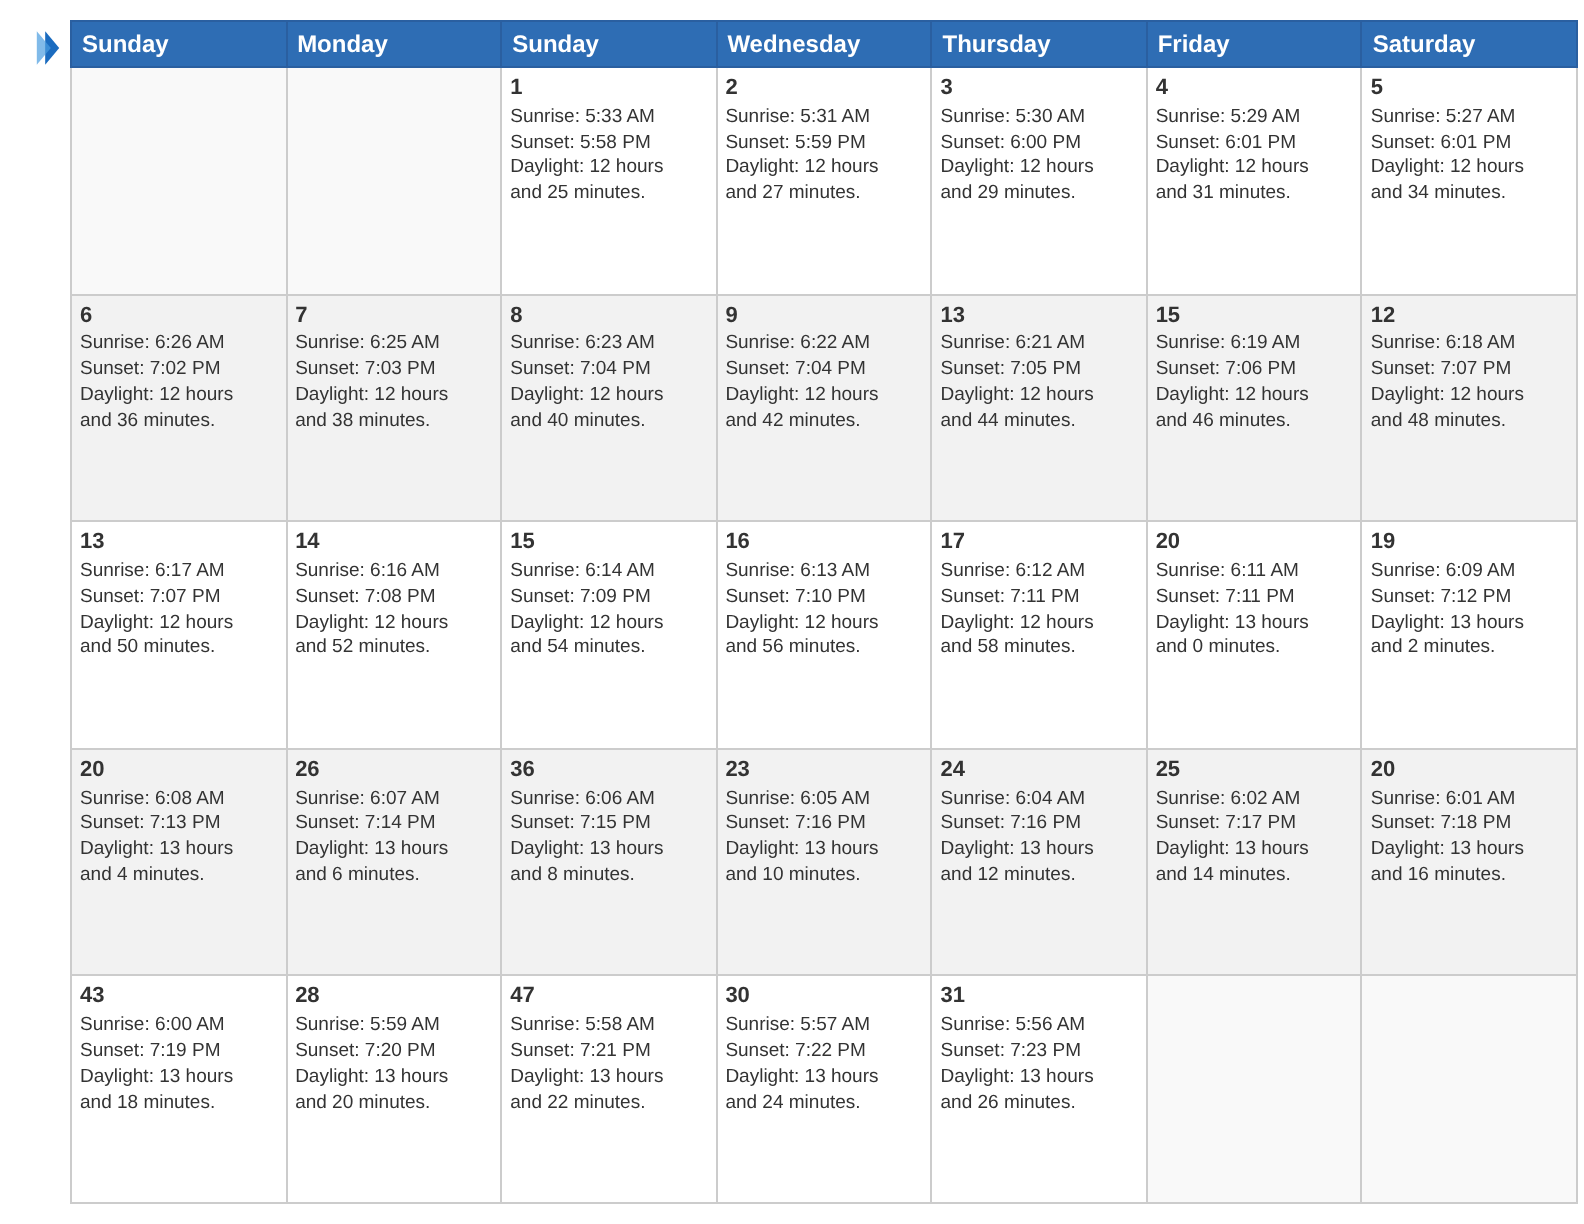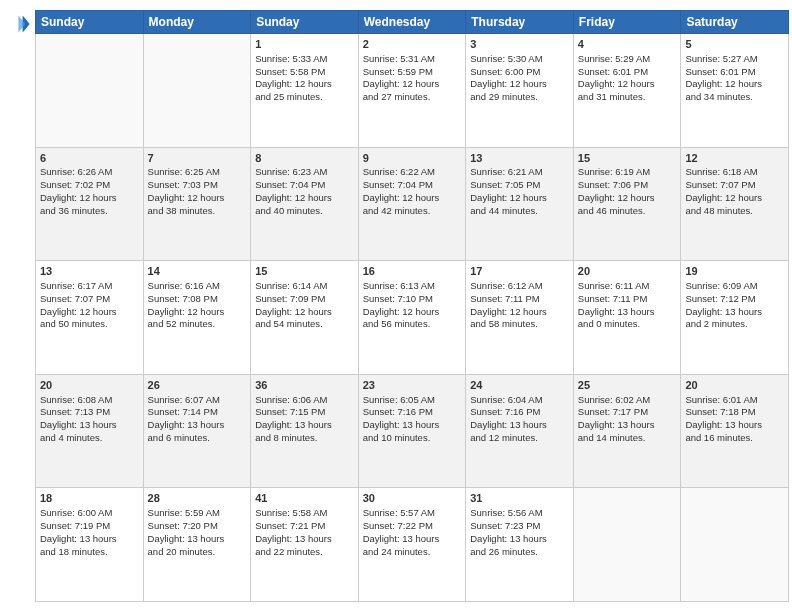--- a/index.html
+++ b/index.html
@@ -166,23 +166,23 @@
         <tr class="row-shaded">
           <td><span class="day-number">20</span>Sunrise: 6:08 AM<br>Sunset: 7:13 PM<br>Daylight: 13 hours<br>and 4 minutes.</td>
           <td><span class="day-number">26</span>Sunrise: 6:07 AM<br>Sunset: 7:14 PM<br>Daylight: 13 hours<br>and 6 minutes.</td>
           <td><span class="day-number">36</span>Sunrise: 6:06 AM<br>Sunset: 7:15 PM<br>Daylight: 13 hours<br>and 8 minutes.</td>
           <td><span class="day-number">23</span>Sunrise: 6:05 AM<br>Sunset: 7:16 PM<br>Daylight: 13 hours<br>and 10 minutes.</td>
           <td><span class="day-number">24</span>Sunrise: 6:04 AM<br>Sunset: 7:16 PM<br>Daylight: 13 hours<br>and 12 minutes.</td>
           <td><span class="day-number">25</span>Sunrise: 6:02 AM<br>Sunset: 7:17 PM<br>Daylight: 13 hours<br>and 14 minutes.</td>
           <td><span class="day-number">20</span>Sunrise: 6:01 AM<br>Sunset: 7:18 PM<br>Daylight: 13 hours<br>and 16 minutes.</td>
         </tr>
         <tr class="row-white">
-          <td><span class="day-number">18</span>Sunrise: 6:00 AM<br>Sunset: 7:19 PM<br>Daylight: 13 hours<br>and 18 minutes.</td>
+          <td><span class="day-number">43</span>Sunrise: 6:00 AM<br>Sunset: 7:19 PM<br>Daylight: 13 hours<br>and 18 minutes.</td>
           <td><span class="day-number">28</span>Sunrise: 5:59 AM<br>Sunset: 7:20 PM<br>Daylight: 13 hours<br>and 20 minutes.</td>
-          <td><span class="day-number">41</span>Sunrise: 5:58 AM<br>Sunset: 7:21 PM<br>Daylight: 13 hours<br>and 22 minutes.</td>
+          <td><span class="day-number">47</span>Sunrise: 5:58 AM<br>Sunset: 7:21 PM<br>Daylight: 13 hours<br>and 22 minutes.</td>
           <td><span class="day-number">30</span>Sunrise: 5:57 AM<br>Sunset: 7:22 PM<br>Daylight: 13 hours<br>and 24 minutes.</td>
           <td><span class="day-number">31</span>Sunrise: 5:56 AM<br>Sunset: 7:23 PM<br>Daylight: 13 hours<br>and 26 minutes.</td>
           <td class="empty"></td>
           <td class="empty"></td>
         </tr>
       </tbody>
   </table>
 </div>
 
 </body></html>

